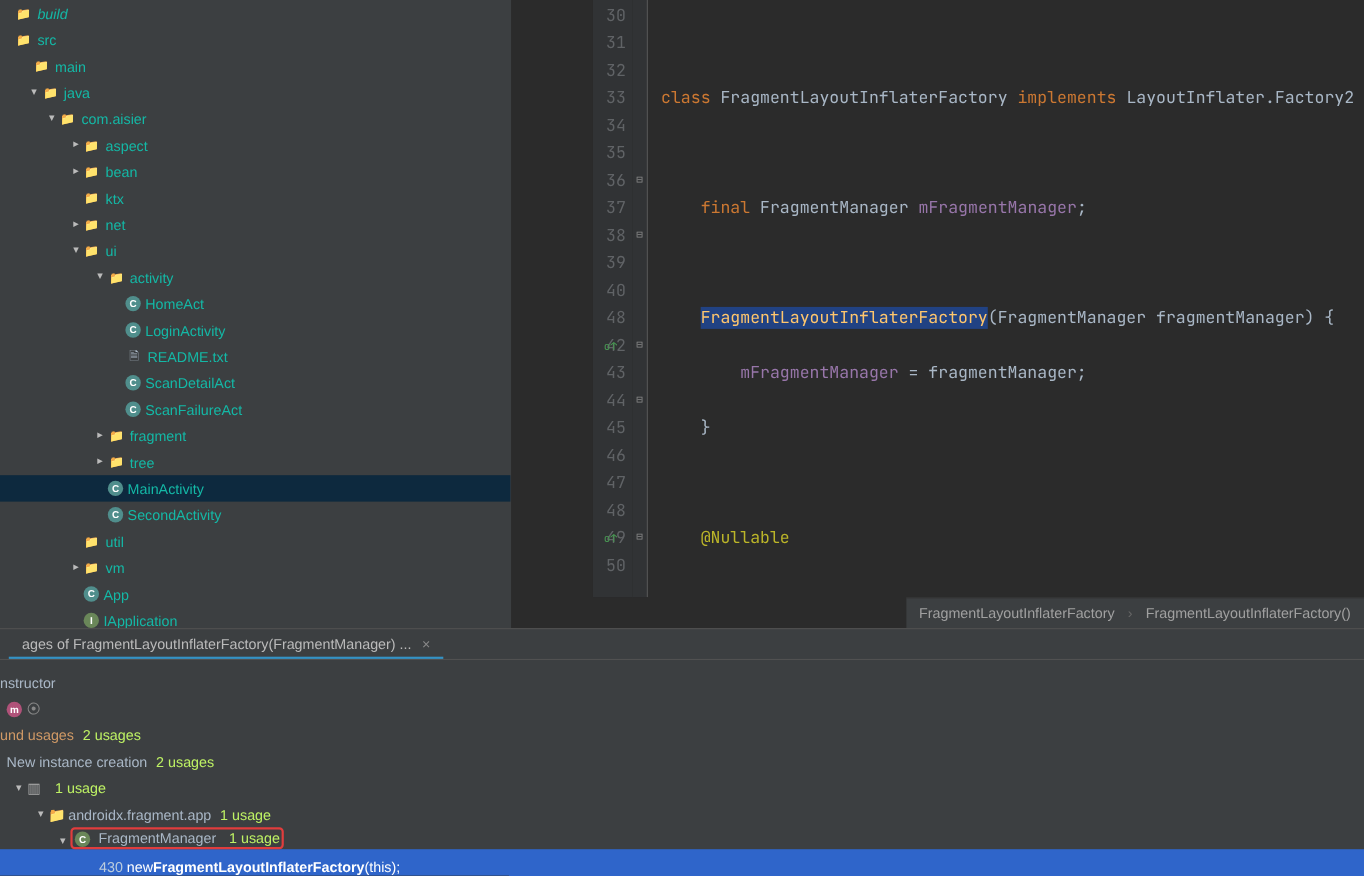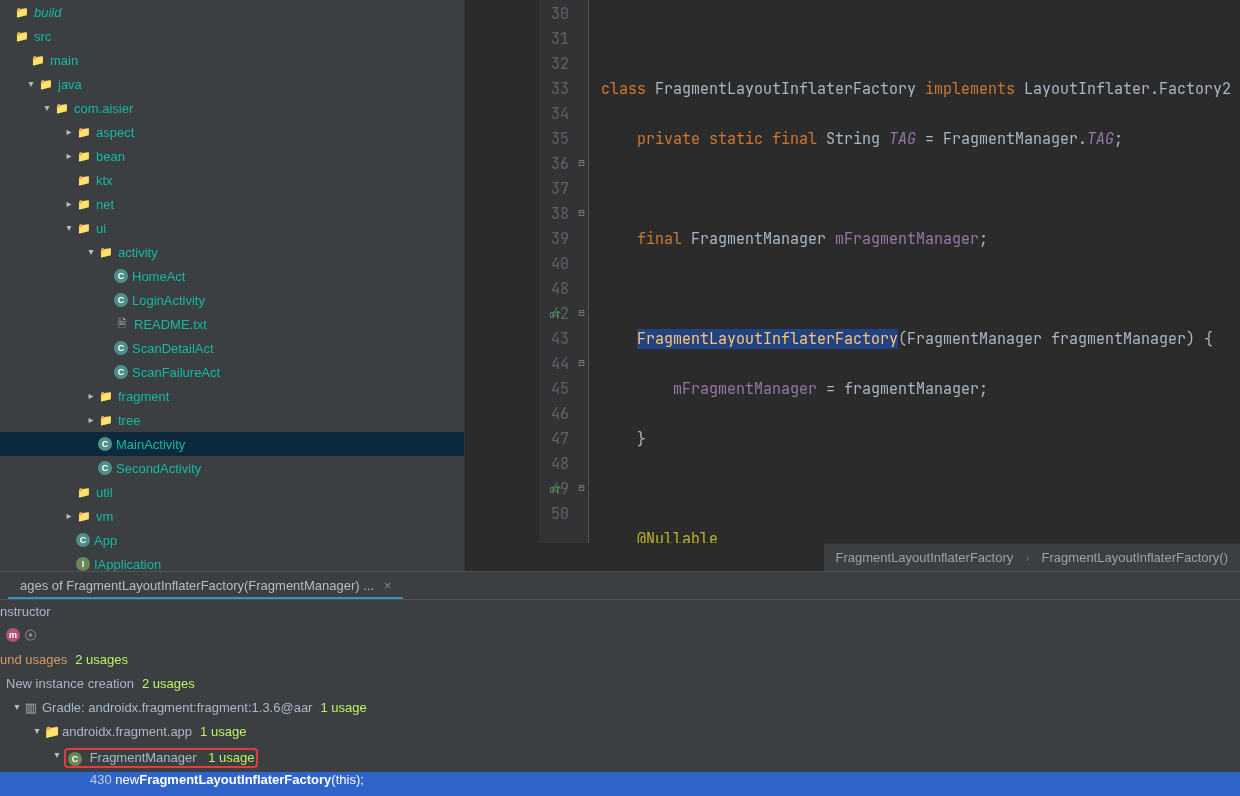--- a/index.html
+++ b/index.html
@@ -118,21 +118,21 @@
     height:28px; display:flex; align-items:flex-end; padding:0 8px;
     border-bottom:1px solid #515151;
   }
   .find-tab {
     padding:4px 12px; color:#bbb; font-size:13px;
     border-bottom:2px solid #3592c4;
   }
   .find-tab .close { margin-left:6px; color:#888; cursor:pointer;}
   .find-body { padding:4px 0 0 0; font-size:13px; }
   .find-row {
-    display:flex; align-items:flex-start; height:24px; padding-right:8px;
+    display:flex; align-items:flex-end; height:24px; padding-right:8px;
     white-space:nowrap;
   }
   .find-row.hlrow { background:#2f65ca; color:#fff;}
   .find-row .hint-count { color:#bef264; margin-left:8px; }
   .redbox { border:2px solid #e03d3d; border-radius:4px; padding:0 2px;}
   .circle-m {
     width:14px;height:14px;border-radius:50%;background:#b05279;
     display:inline-flex;align-items:center;justify-content:center;
     color:#fff;font-size:9px;font-weight:bold;margin-right:4px;
   }
@@ -342,21 +342,20 @@
           <div class="f"></div>
           <div class="f"></div>
           <div class="f"></div>
           <div class="f"></div>
           <div class="f">⊟</div>
           <div class="f"></div>
         </div>
       <div class="code">
 <div class="code-line"><span></span></div>
 <div class="code-line"><span class="kw">class</span><span class="class-name"> FragmentLayoutInflaterFactory </span><span class="kw">implements</span><span> LayoutInflater.Factory2 </span></div>
-<div class="code-line">    <span class="kw">private static final</span><span> String </span><span class="static-field">TAG</span><span> = FragmentManager.</span><span class="static-field">TAG</span><span>;</span></div>
 <div class="code-line"><span></span></div>
 <div class="code-line">    <span class="kw">final</span><span> FragmentManager </span><span class="field">mFragmentManager</span><span>;</span></div>
 <div class="code-line"><span></span></div>
 <div class="code-line">    <span class="hl fn">FragmentLayoutInflaterFactory</span><span>(FragmentManager fragmentManager) {</span></div>
 <div class="code-line">        <span class="field">mFragmentManager</span><span> = fragmentManager;</span></div>
 <div class="code-line">    <span>}</span></div>
 <div class="code-line"><span></span></div>
 <div class="code-line">    <span class="ann">@Nullable</span></div>
 
 
@@ -402,21 +401,20 @@
     </div>
     <div class="find-row">
       <span class="indent" style="width:6px"></span>
       <span>New instance creation</span>
       <span class="hint-count">2 usages</span>
     </div>
     <div class="find-row">
       <span class="indent" style="width:10px"></span>
       <span class="arrow open"></span>
       <span class="tiny-icon">▥</span>
-      <span>Gradle: androidx.fragment:fragment:1.3.6@aar</span>
       <span class="hint-count">1 usage</span>
     </div>
     <div class="find-row">
       <span class="indent" style="width:30px"></span>
       <span class="arrow open"></span>
       <span class="tiny-icon">📁</span>
       <span>androidx.fragment.app</span>
       <span class="hint-count">1 usage</span>
     </div>
     <div class="find-row">

